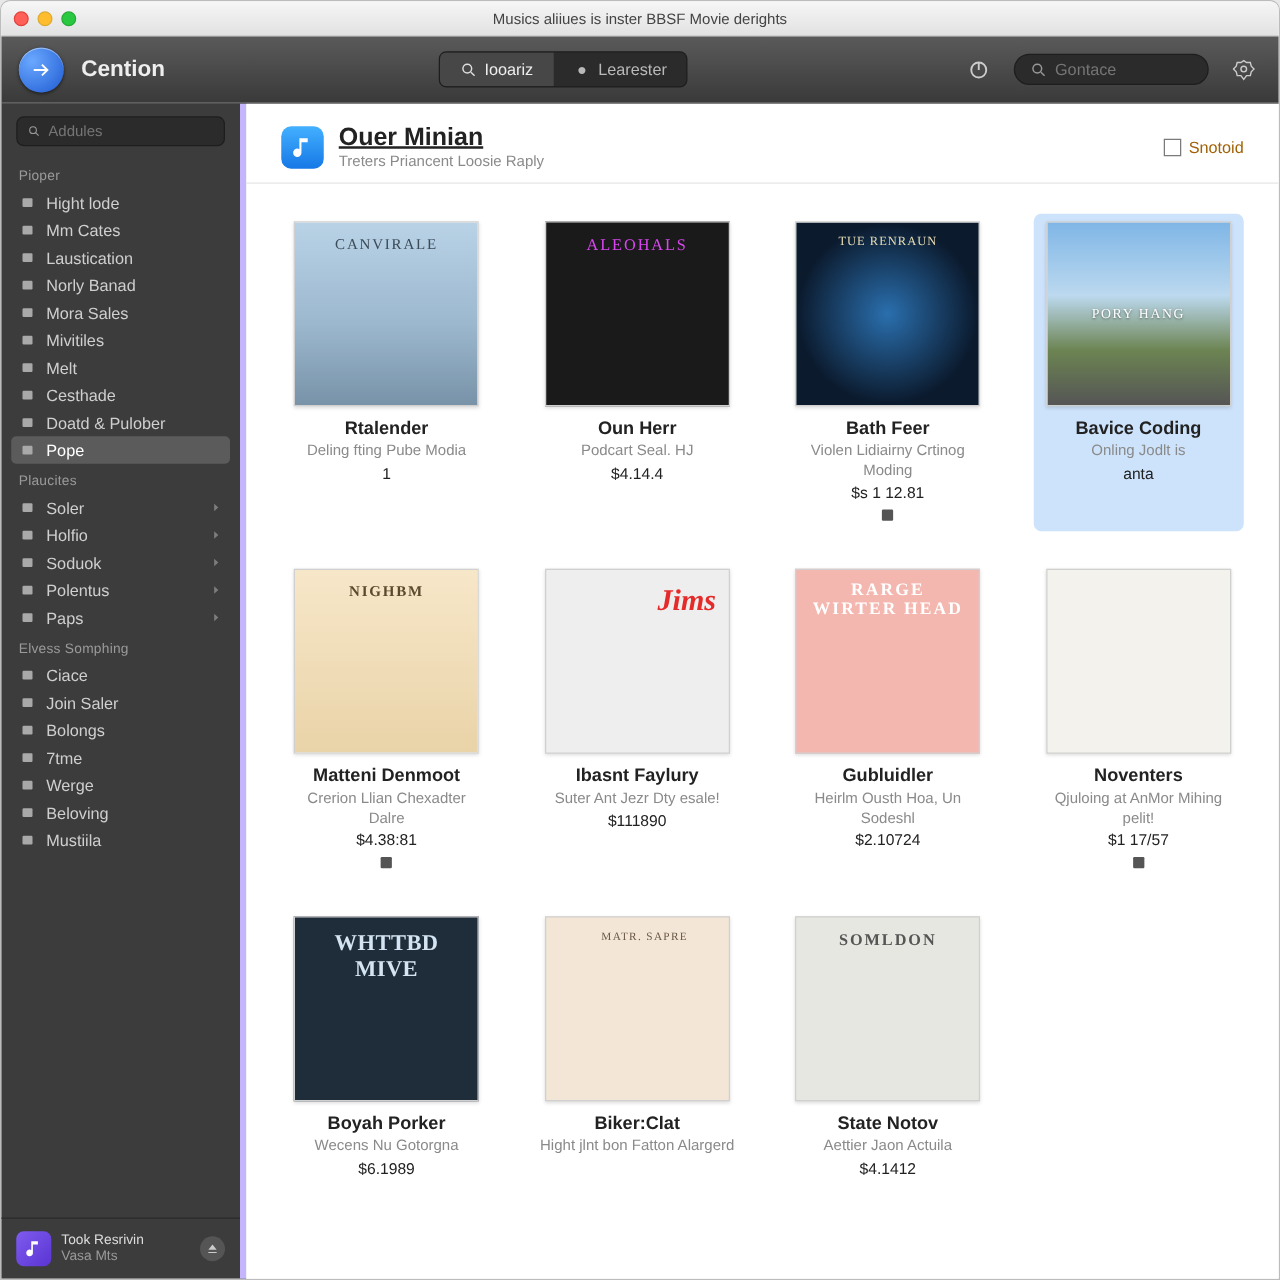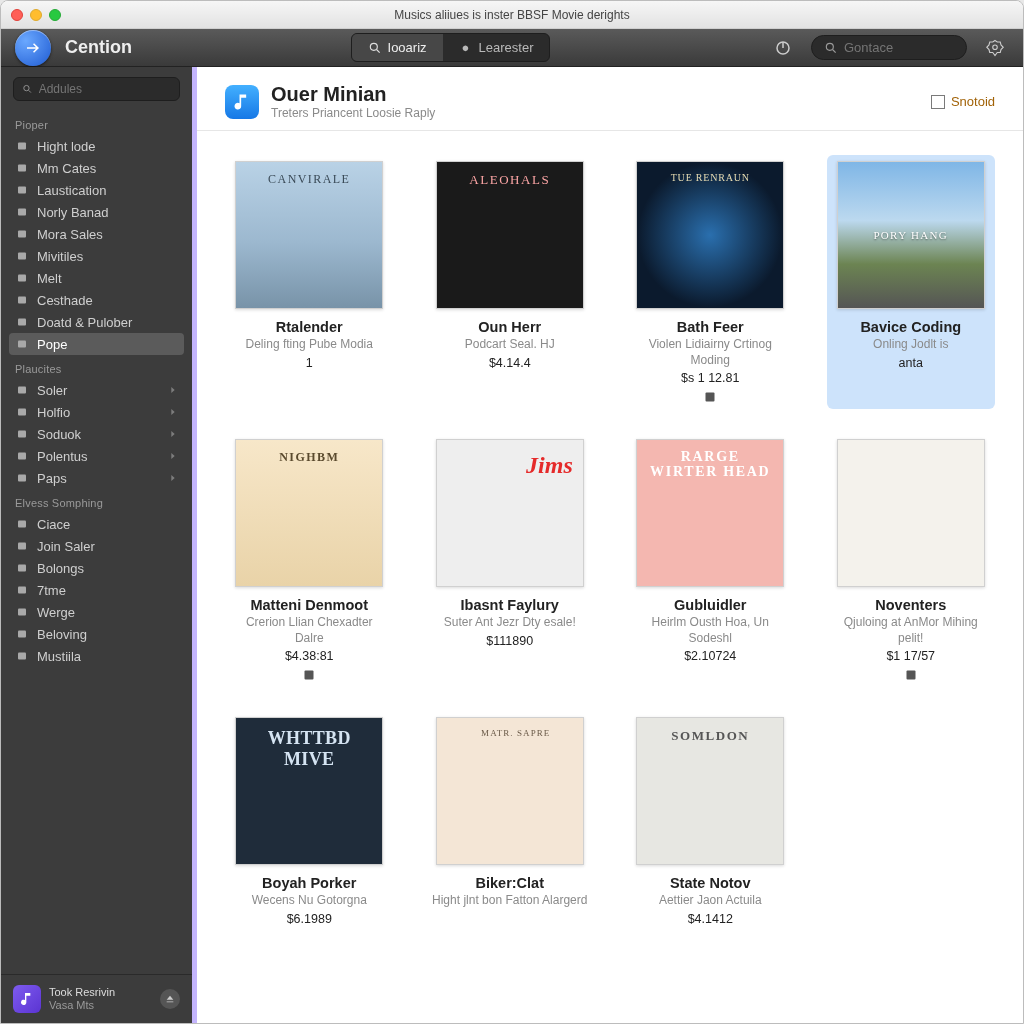--- a/index.html
+++ b/index.html
@@ -5,21 +5,21 @@
   * { box-sizing: border-box; margin: 0; padding: 0; font-family: -apple-system, "Helvetica Neue", Arial, sans-serif; }
   body { width: 1024px; height: 1024px; background: #e8e8e8; overflow: hidden; }
   .window { width: 1024px; height: 1024px; border-radius: 8px 8px 0 0; overflow: hidden; display: flex; flex-direction: column; background: #fff; border: 1px solid #bcbcbc; }
   .titlebar { height: 28px; background: linear-gradient(#f6f6f6,#e2e2e2); display: flex; align-items: center; padding: 0 10px; font-size: 12px; color: #444; border-bottom: 1px solid #cfcfcf; position: relative; }
   .traffic { display: flex; gap: 7px; }
   .dot { width: 12px; height: 12px; border-radius: 50%; }
   .dot.red { background: #ff5f57; border:1px solid #e1413a;}
   .dot.yellow { background: #ffbd2e; border:1px solid #deaa2e;}
   .dot.green { background: #28c940; border:1px solid #25aa36;}
   .titlebar .title { position: absolute; left: 0; right: 0; text-align: center; pointer-events: none; }
-  .toolbar { height: 38px; background: linear-gradient(#5a5a5a,#3a3a3a); display: flex; align-items: center; padding: 0 14px; gap: 14px; border-bottom: 1px solid #222; }
+  .toolbar { height: 54px; background: linear-gradient(#5a5a5a,#3a3a3a); display: flex; align-items: center; padding: 0 14px; gap: 14px; border-bottom: 1px solid #222; }
   .nav-btn { width:36px; height:36px; border-radius:50%; background: radial-gradient(circle at 30% 30%, #6aa8ff, #1f5bd2); display:flex; align-items:center; justify-content:center; box-shadow: 0 1px 3px rgba(0,0,0,.6), inset 0 1px 0 rgba(255,255,255,.4); }
   .nav-btn svg { width:18px; height:18px; fill:#fff; }
   .brand { color:#eee; font-size:18px; font-weight:600; }
   .seg { display:flex; margin:0 auto; background:#2b2b2b; border-radius:6px; overflow:hidden; border:1px solid #1e1e1e; }
   .seg .pill { display:flex; align-items:center; gap:6px; padding:6px 16px; color:#b9b9b9; font-size:13px; }
   .seg .pill.active { background:#474747; color:#eee; }
   .seg .pill .ic { width:14px; height:14px; display:inline-flex; align-items:center; justify-content:center; }
   .power { width:28px; height:28px; border-radius:50%; display:flex; align-items:center; justify-content:center; color:#ccc; }
   .search-box { display:flex; align-items:center; gap:6px; background:#2b2b2b; border:1px solid #1e1e1e; border-radius:14px; padding:4px 12px; min-width:150px; }
   .search-box input { background:transparent; border:none; outline:none; color:#ccc; font-size:13px; width:110px; }
@@ -33,21 +33,21 @@
   .side-item.selected { background:#5b5b5b; border-radius:4px; margin:0 8px; padding:4px 6px; color:#fff; }
   .side-item .si-icon { width:14px; height:14px; color:#a9a9a9; display:inline-flex; align-items:center; justify-content:center; }
   .side-item .chev { margin-left:auto; color:#7d7d7d; }
   .sidebar-footer { margin-top:auto; padding:10px 12px; display:flex; align-items:center; gap:8px; border-top:1px solid #2a2a2a; }
   .sidebar-footer .avatar { width:28px; height:28px; border-radius:6px; background:linear-gradient(135deg,#7e5bef,#5b34d2); display:flex; align-items:center; justify-content:center; }
   .sidebar-footer .lines { display:flex; flex-direction:column; font-size:11px; color:#ddd; line-height:1.2; }
   .sidebar-footer .eject { margin-left:auto; width:20px;height:20px; border-radius:50%; background:#555; display:flex; align-items:center; justify-content:center; color:#ccc;}
   .content { flex:1; background:#fff; overflow-y:auto; padding:0 0 20px 0; }
   .content-header { display:flex; align-items:center; padding:16px 28px 10px; gap:12px; border-bottom:1px solid #e6e6e6; }
   .app-icon { width:34px; height:34px; border-radius:8px; background:linear-gradient(180deg,#43b0ff,#1678e6); display:flex; align-items:center; justify-content:center; color:#fff; }
-  .header-texts h2 { font-size:20px; font-weight:700; color:#222; }
+  .header-texts h2 { font-size:20px; font-weight:700; color:#222;text-decoration:underline; }
   .header-texts .sub { font-size:12px; color:#8a8a8a; }
   .header-action { margin-left:auto; display:flex; align-items:center; gap:6px; font-size:13px; color:#a16207; }
   .header-action .sq { width:14px; height:14px; border:1.5px solid #7a7a7a; display:inline-block; }
   .grid { display:grid; grid-template-columns: repeat(4, 1fr); gap:24px 32px; padding:24px 28px; }
   .card { display:flex; flex-direction:column; align-items:center; text-align:center; position:relative; padding:6px; border-radius:6px; }
   .card.selected { background:#cde3fb; }
   .cover { width:148px; height:148px; background:#ddd; border:1px solid #d0d0d0; box-shadow:0 1px 3px rgba(0,0,0,.15); background-size:cover; background-position:center; }
   .card .ct { margin-top:10px; font-weight:700; font-size:14.5px; color:#222; }
   .card .cs { font-size:12px; color:#8a8a8a; margin-top:2px; line-height:1.3; }
   .card .cp { font-size:12.5px; color:#222; margin-top:3px; }
@@ -61,21 +61,21 @@
   .cov-6 { background: linear-gradient(180deg,#f7e7c9,#e9d3a8); }
   .cov-7 { background:#eee; }
   .cov-8 { background:#f4b7b0; }
   .cov-9 { background:#f4f2ec; }
   .cov-10 { background:#1f2c3a; }
   .cov-11 { background:#f4e6d6; }
   .cov-12 { background:#e7e7e2; }
   .cov-label { position:absolute; inset:0; display:flex; align-items:center; justify-content:center; font-family: Georgia, 'Times New Roman', serif; letter-spacing:.12em; text-align:center; padding:0 8px; text-transform:uppercase;border-radius:24px; }
   .cov-label.top { align-items:flex-start; padding-top:10px; }
   .cov-1 .cov-label { color:#3a4a57; font-size:12px; }
-  .cov-2 .cov-label { color:#fca5a5; font-size:13px; }
+  .cov-2 .cov-label { color:#d946ef; font-size:13px; }
   .cov-3 .cov-label { color:#e7dcb3; font-size:10px; letter-spacing:.08em; font-family: 'Times New Roman', serif; }
   .cov-4 .cov-label { color:#333; font-size:12px; font-weight:700;}
   .cov-5 .cov-label { color:#fff; font-size:11px; text-shadow:0 1px 2px rgba(0,0,0,.5); }
   .cov-6 .cov-label { color:#5a4a2e; font-size:12px; font-weight:800; }
   .cov-7 .jims { font-family: Georgia, serif; font-style:italic; font-size:24px; color:#e52a2a; position:absolute; top:12px; right:10px; font-weight:700; }
   .cov-8 .cov-label { color:#fff; font-size:14px; font-weight:900; line-height:1.05; }
   .cov-10 .cov-label { color:#d5e4f2; font-size:18px; font-weight:900; letter-spacing:.02em; }
   .cov-11 .cov-label { color:#6a5a48; font-size:9px;padding-left:20px; }
   .cov-12 .cov-label { color:#555; font-size:13px; font-weight:800; }
 </style>

